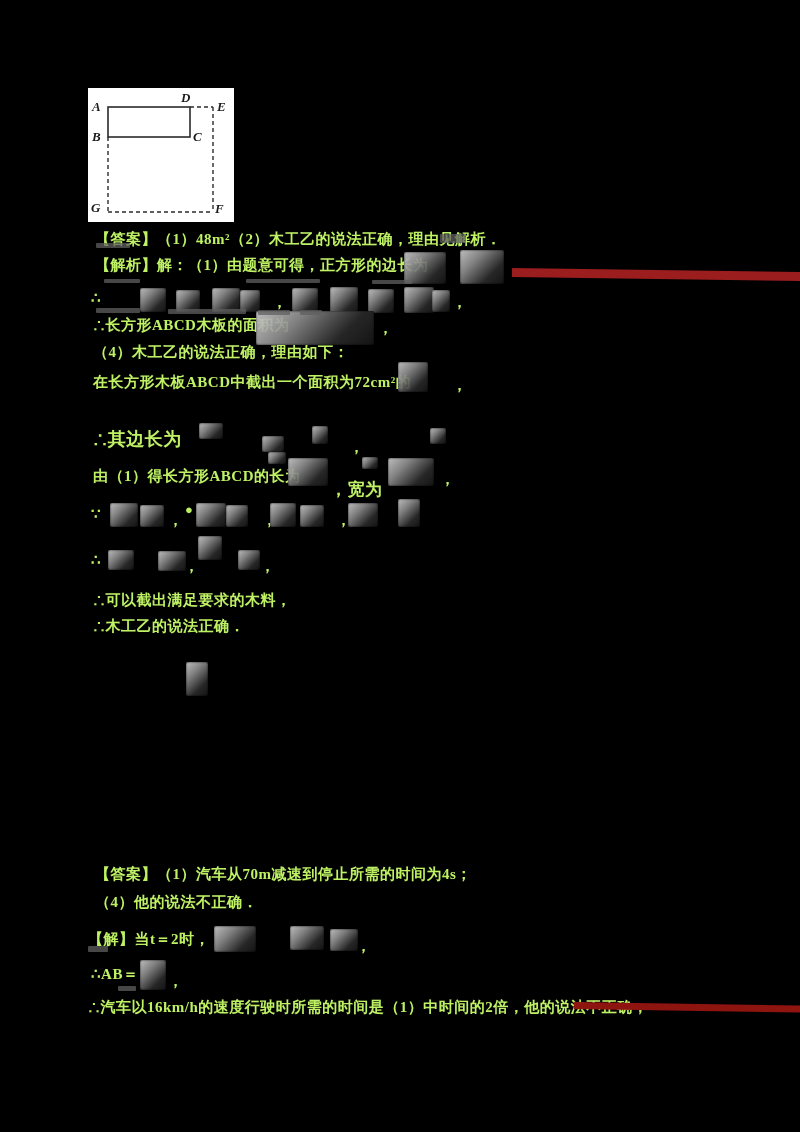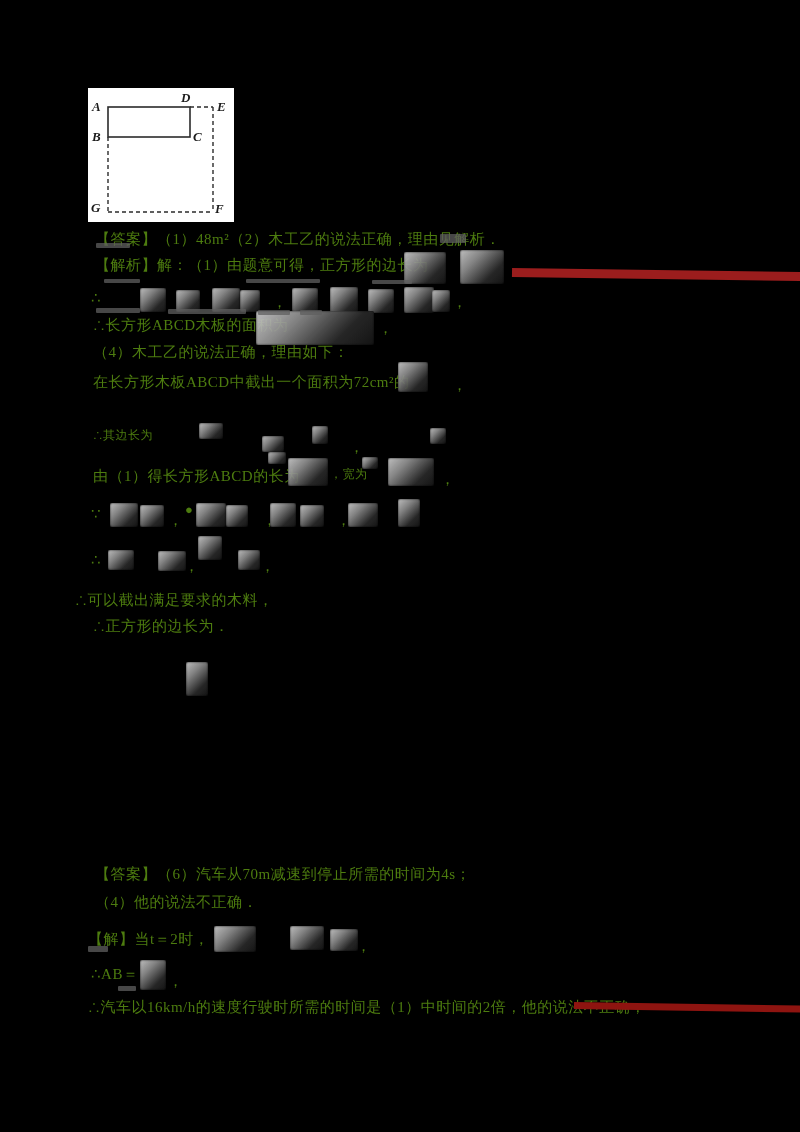--- a/index.html
+++ b/index.html
@@ -8,21 +8,21 @@
   #canvas{position:relative;width:800px;height:1132px;background:#000;}
 
   
   #figure-box{position:absolute;left:88px;top:88px;width:146px;height:134px;
               background:#fff;}
   #figure-box svg{position:absolute;left:0;top:0;}
   .fig-label{position:absolute;font-style:italic;font-weight:bold;
              font-size:13px;color:#1c1c1c;line-height:1;}
 
   
-  .red-run{position:absolute;color:#4d7c0f;font-weight:normal;font-size:15px;
+  .red-run{position:absolute;color:#bef264;font-weight:bold;font-size:15px;
            line-height:1.15;white-space:nowrap;letter-spacing:0.5px;}
 
   
   .math-frag{position:absolute;border-radius:2px;opacity:.92;
              background:linear-gradient(135deg,#cfcfcf 0%,#8f8f8f 32%,#2a2a2a 72%,#161616 100%);
              box-shadow:0 0 2px #000 inset;}
 
   
   .gray-dash{position:absolute;background:#5f5f5f;opacity:.75;border-radius:1px;}
 
@@ -57,36 +57,36 @@
       <div class="red-run" style="left: 95px; top: 231px; font-size: 15px;">【答案】（1）48m²（2）木工乙的说法正确，理由见解析．</div>
       <div class="red-run" style="left: 95px; top: 257px; font-size: 15px;">【解析】解：（1）由题意可得，正方形的边长为</div>
       <div class="red-run" style="left: 91px; top: 290px; font-size: 15px;">∴</div>
       <div class="red-run" style="left: 272px; top: 294px; font-size: 15px;">，</div>
       <div class="red-run" style="left: 452px; top: 294px; font-size: 15px;">，</div>
       <div class="red-run" style="left: 93px; top: 317px; font-size: 15px;">∴长方形ABCD木板的面积为</div>
       <div class="red-run" style="left: 378px; top: 320px; font-size: 15px;">，</div>
       <div class="red-run" style="left: 93px; top: 344px; font-size: 15px;">（4）木工乙的说法正确，理由如下：</div>
       <div class="red-run" style="left: 93px; top: 374px; font-size: 15px;">在长方形木板ABCD中截出一个面积为72cm²的</div>
       <div class="red-run" style="left: 452px; top: 377px; font-size: 15px;">，</div>
-      <div class="red-run" style="left: 93px; top: 429px; font-size: 12px;">∴其边长为</div>
+      <div class="red-run" style="left: 93px; top: 429px; font-size: 18px;">∴其边长为</div>
       <div class="red-run" style="left: 349px; top: 439px; font-size: 15px;">，</div>
       <div class="red-run" style="left: 93px; top: 468px; font-size: 15px;">由（1）得长方形ABCD的长为</div>
-      <div class="red-run" style="left: 330px; top: 468px; font-size: 12px;">，宽为</div>
+      <div class="red-run" style="left: 330px; top: 480px; font-size: 17px;">，宽为</div>
       <div class="red-run" style="left: 440px; top: 471px; font-size: 15px;">，</div>
       <div class="red-run" style="left: 91px; top: 506px; font-size: 15px;">∵</div>
       <div class="red-run" style="left: 168px; top: 512px; font-size: 15px;">，</div>
       <div class="red-run" style="left: 185px; top: 503px; font-size: 13px;">●</div>
       <div class="red-run" style="left: 262px; top: 512px; font-size: 15px;">，</div>
       <div class="red-run" style="left: 336px; top: 512px; font-size: 15px;">，</div>
       <div class="red-run" style="left: 91px; top: 552px; font-size: 15px;">∴</div>
       <div class="red-run" style="left: 184px; top: 558px; font-size: 15px;">，</div>
       <div class="red-run" style="left: 260px; top: 558px; font-size: 15px;">，</div>
-      <div class="red-run" style="left: 75px; top: 592px; font-size: 15px;">∴可以截出满足要求的木料，</div>
-      <div class="red-run" style="left: 93px; top: 618px; font-size: 15px;">∴正方形的边长为．</div>
-      <div class="red-run" style="left: 95px; top: 866px; font-size: 15px;">【答案】（6）汽车从70m减速到停止所需的时间为4s；</div>
+      <div class="red-run" style="left: 93px; top: 592px; font-size: 15px;">∴可以截出满足要求的木料，</div>
+      <div class="red-run" style="left: 93px; top: 618px; font-size: 15px;">∴木工乙的说法正确．</div>
+      <div class="red-run" style="left: 95px; top: 866px; font-size: 15px;">【答案】（1）汽车从70m减速到停止所需的时间为4s；</div>
       <div class="red-run" style="left: 95px; top: 894px; font-size: 15px;">（4）他的说法不正确．</div>
       <div class="red-run" style="left: 88px; top: 931px; font-size: 15px;">【解】当t＝2时，</div>
       <div class="red-run" style="left: 356px; top: 938px; font-size: 15px;">，</div>
       <div class="red-run" style="left: 91px; top: 966px; font-size: 15px;">∴AB＝</div>
       <div class="red-run" style="left: 168px; top: 973px; font-size: 15px;">，</div>
       <div class="red-run" style="left: 88px; top: 999px; font-size: 15px;">∴汽车以16km/h的速度行驶时所需的时间是（1）中时间的2倍，他的说法不正确，</div>
       <div class="math-frag" style="left: 404px; top: 252px; width: 42px; height: 32px;"></div>
       <div class="math-frag" style="left: 460px; top: 250px; width: 44px; height: 34px;"></div>
       <div class="math-frag" style="left: 140px; top: 288px; width: 26px; height: 24px;"></div>
       <div class="math-frag" style="left: 176px; top: 290px; width: 24px; height: 22px;"></div>

